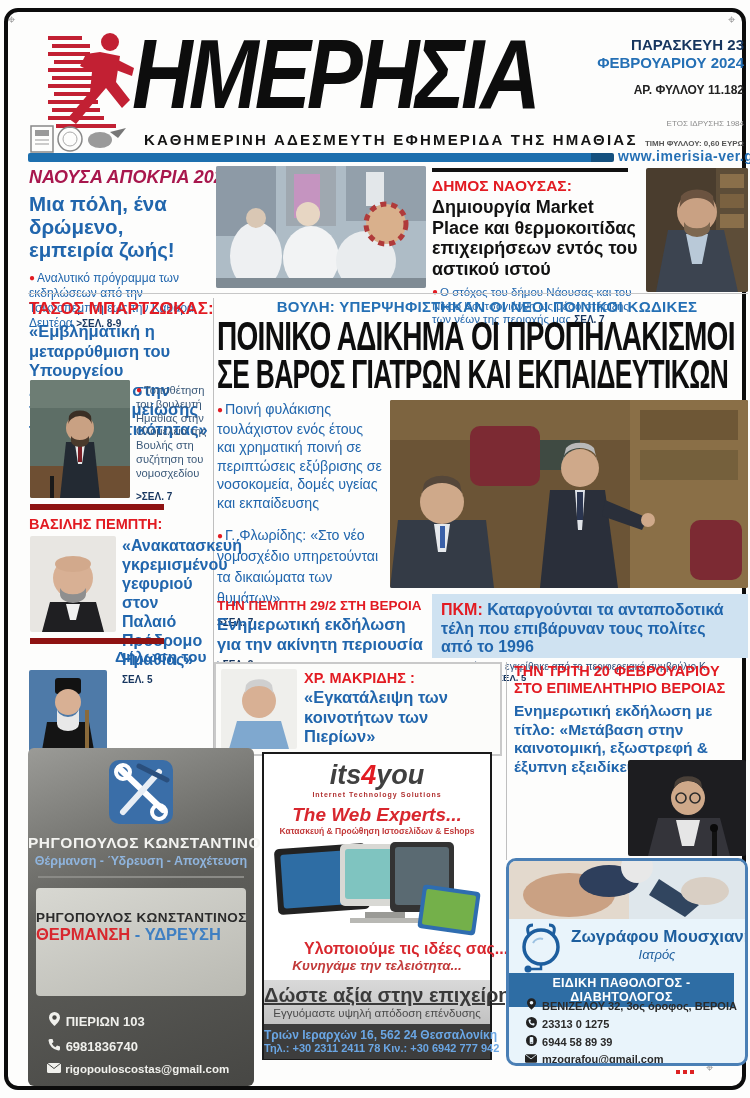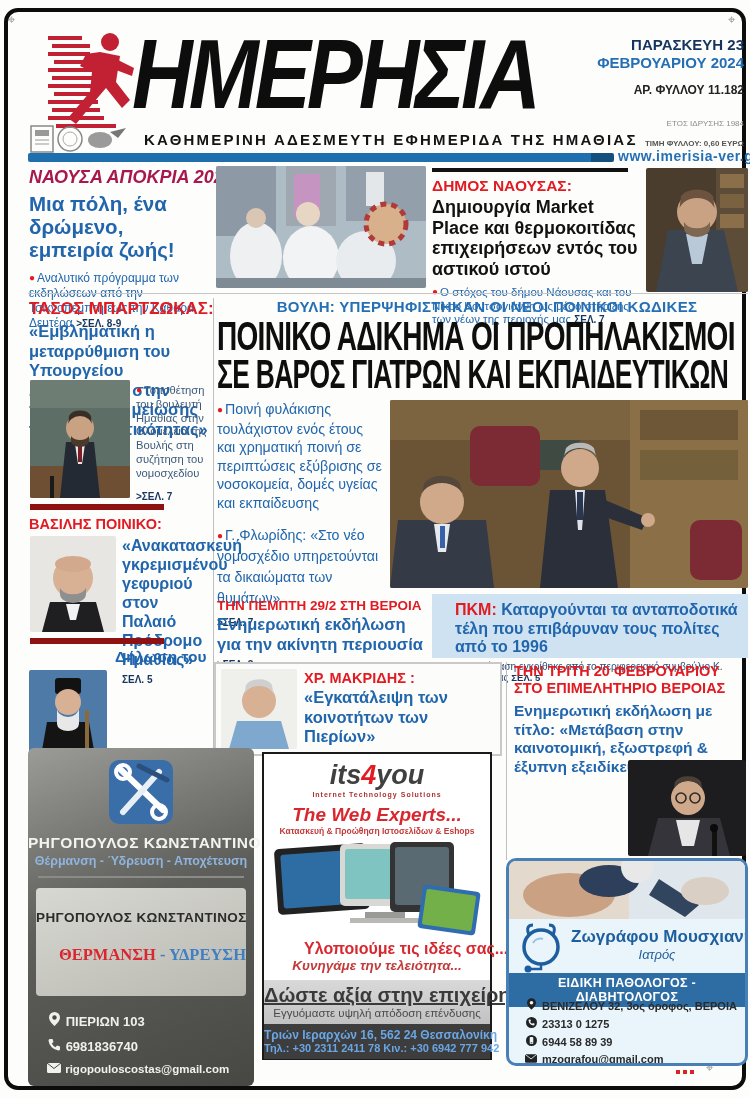--- a/index.html
+++ b/index.html
@@ -28,21 +28,21 @@
   .bullet{color:#e21b22;font-size:10px;vertical-align:1px;margin-right:2px;}
   .rule-black{background:#111;height:4px;}
   .rule-red{background:#8e1212;height:6px;}
   .vrule{background:#bfbfbf;width:1px;}
   .hrule{background:#c7c7c7;height:1px;}
   .lead-k{font-size:15px;font-weight:800;color:#2570b5;text-align:center;letter-spacing:.3px;}
   .lead-h{font-size:40px;font-weight:900;color:#0e0e0e;letter-spacing:-1px;transform-origin:left center;}
   .photo{overflow:hidden;border-radius:2px;}
   .photo svg{display:block;}
   
-  .pkmbox{background:#cfe2f1;padding:7px 9px 5px 23px;box-sizing:border-box;}
+  .pkmbox{background:#cfe2f1;padding:7px 9px 5px 9px;box-sizing:border-box;}
   
   .mkbox{border:2px solid #c9c9c9;background:#fcfcfa;box-sizing:border-box;}
   
   .ad-rig{background:linear-gradient(160deg,#9b9b97,#5e5e5a 45%,#474744);border-radius:6px;box-sizing:border-box;}
   .rig-name{color:#f3f3f0;font-weight:800;font-size:15.5px;text-align:center;letter-spacing:.5px;}
   .rig-serv{color:#8fb4dd;font-weight:700;font-size:12.5px;text-align:center;}
   .rig-panel{background:linear-gradient(160deg,#d8d8d2,#b9b9b2);border-radius:4px;}
   .rig-n2{color:#2b2b2b;font-weight:800;font-size:13.5px;text-align:center;letter-spacing:.4px;}
   .rig-s1{color:#d8272e;font-weight:800;font-size:16.5px;}
   .rig-s2{color:#3f7fc2;font-weight:800;font-size:16.5px;}
@@ -206,21 +206,21 @@
     </svg>
   </div>
   <div class="abs" style="left:136px;top:383px;width:76px;">
     <div style="font-size:11.2px;line-height:13.8px;color:#3c5a7a;">
       <span class="bullet">●</span><span>Τοποθέτηση του βουλευτή Ημαθίας στην Ολομέλεια της Βουλής στη συζήτηση του νομοσχεδίου</span>
     </div>
     <div class="navy-ref" style="margin-top:10px;">&gt;ΣΕΛ. 7</div>
   </div>
   <div class="abs rule-red" style="left:30px;top:504px;width:134px;"></div>
 
-  <div class="abs red-k nw" style="left:29px;top:516px;font-size:14.5px;">ΒΑΣΙΛΗΣ ΠΟΙΝΙΚΟ:</div>
+  <div class="abs red-k nw" style="left:29px;top:516px;font-size:14.5px;">ΒΑΣΙΛΗΣ ΠΕΜΠΤΗ:</div>
   <div class="abs photo" style="left:30px;top:536px;width:86px;height:96px;">
     <svg width="86" height="96" viewBox="0 0 86 96">
       <rect width="86" height="96" fill="#e8e6e2"></rect>
       <path d="M12 96 L20 66 L66 66 L74 96 Z" fill="#1f1f22"></path>
       <path d="M36 68 L50 68 L46 84 L40 84 Z" fill="#f2f2f2"></path>
       <circle cx="43" cy="42" r="20" fill="#d8b094"></circle>
       <path d="M30 52 a14 10 0 0 0 26 0 l0 6 a13 9 0 0 1 -26 0 Z" fill="#8f8f8f"></path>
       <ellipse cx="43" cy="28" rx="18" ry="8" fill="#d2a98c"></ellipse>
     </svg>
   </div>
@@ -351,21 +351,21 @@
         <circle cx="14" cy="12" r="7" fill="none" stroke="#fff" stroke-width="4"></circle>
         <circle cx="50" cy="52" r="7" fill="none" stroke="#fff" stroke-width="4"></circle>
         <path d="M30 6 L58 20" stroke="#2a4f7d" stroke-width="5" stroke-linecap="round"></path>
       </svg>
     </div>
     <div class="abs rig-name nw" style="left:0;top:86px;width:226px;">ΡΗΓΟΠΟΥΛΟΣ ΚΩΝΣΤΑΝΤΙΝΟΣ</div>
     <div class="abs rig-serv nw" style="left:0;top:106px;width:226px;">Θέρμανση - Ύδρευση - Αποχέτευση</div>
     <div class="abs" style="left:10px;top:128px;width:206px;height:2px;background:#8a8a86;"></div>
     <div class="abs rig-panel" style="left:8px;top:140px;width:210px;height:108px;">
       <div class="rig-n2 nw" style="margin-top:22px;">ΡΗΓΟΠΟΥΛΟΣ ΚΩΝΣΤΑΝΤΙΝΟΣ</div>
-      <div style="text-align:right;margin-top:20px;font-family:Liberation Serif, serif;">
+      <div style="text-align:left;margin-top:0;">
         <span class="rig-s1">ΘΕΡΜΑΝΣΗ</span><span class="rig-s2"> - </span><span class="rig-s2">ΥΔΡΕΥΣΗ</span>
       </div>
     </div>
     <div class="abs" style="left:18px;top:262px;width:196px;">
       <div class="rig-c" style="margin-top:2px;">
         <span class="icon-cell"><svg width="11" height="14" viewBox="0 0 11 14">
               <path d="M5.5 0 a5.5 5.5 0 0 1 5.5 5.5 c0 4 -5.5 8.5 -5.5 8.5 s-5.5 -4.5 -5.5 -8.5 A5.5 5.5 0 0 1 5.5 0 Z" fill="#f0f0ec"></path>
               <circle cx="5.5" cy="5.5" r="2.2" fill="#474744"></circle>
             </svg></span>
         <span>ΠΙΕΡΙΩΝ 103</span>
@@ -437,21 +437,21 @@
         <path d="M14 12 Q10 2 18 2 M38 12 Q42 2 34 2" stroke="#1d5e9e" stroke-width="3" fill="none"></path>
         <path d="M26 41 L26 46 L16 46" stroke="#1d5e9e" stroke-width="2.5" fill="none"></path>
         <circle cx="13" cy="46" r="3.5" fill="#1d5e9e"></circle>
         <path d="M18 20 a8 8 0 0 1 10 -4" stroke="#9cc2e2" stroke-width="2" fill="none"></path>
       </svg>
     </div>
     <div class="abs" style="left:62px;top:66px;width:172px;text-align:center;">
       <div class="doc-name nw">Ζωγράφου Μουσχιανή</div>
       <div class="doc-title">Ιατρός</div>
     </div>
-    <div class="abs doc-band" style="left:0px;top:112px;width:204px;padding:3px 16px;">ΕΙΔΙΚΗ ΠΑΘΟΛΟΓΟΣ - ΔΙΑΒΗΤΟΛΟΓΟΣ</div>
+    <div class="abs doc-band" style="left:0px;top:112px;width:225px;padding:3px 0;">ΕΙΔΙΚΗ ΠΑΘΟΛΟΓΟΣ - ΔΙΑΒΗΤΟΛΟΓΟΣ</div>
     <div class="abs" style="left:14px;top:136px;width:216px;">
       <div class="doc-c" style="margin-top:1px;">
         <span class="icon-cell"><svg width="9" height="12" viewBox="0 0 11 14">
               <path d="M5.5 0 a5.5 5.5 0 0 1 5.5 5.5 c0 4 -5.5 8.5 -5.5 8.5 s-5.5 -4.5 -5.5 -8.5 A5.5 5.5 0 0 1 5.5 0 Z" fill="#222"></path>
               <circle cx="5.5" cy="5.5" r="2.2" fill="#e9f4fb"></circle>
             </svg></span>
         <span>ΒΕΝΙΖΕΛΟΥ 32, 3ος όροφος, ΒΕΡΟΙΑ</span>
       </div>
       <div class="doc-c" style="margin-top:5px;">
         <span class="icon-cell"><svg width="11" height="11" viewBox="0 0 13 13">

